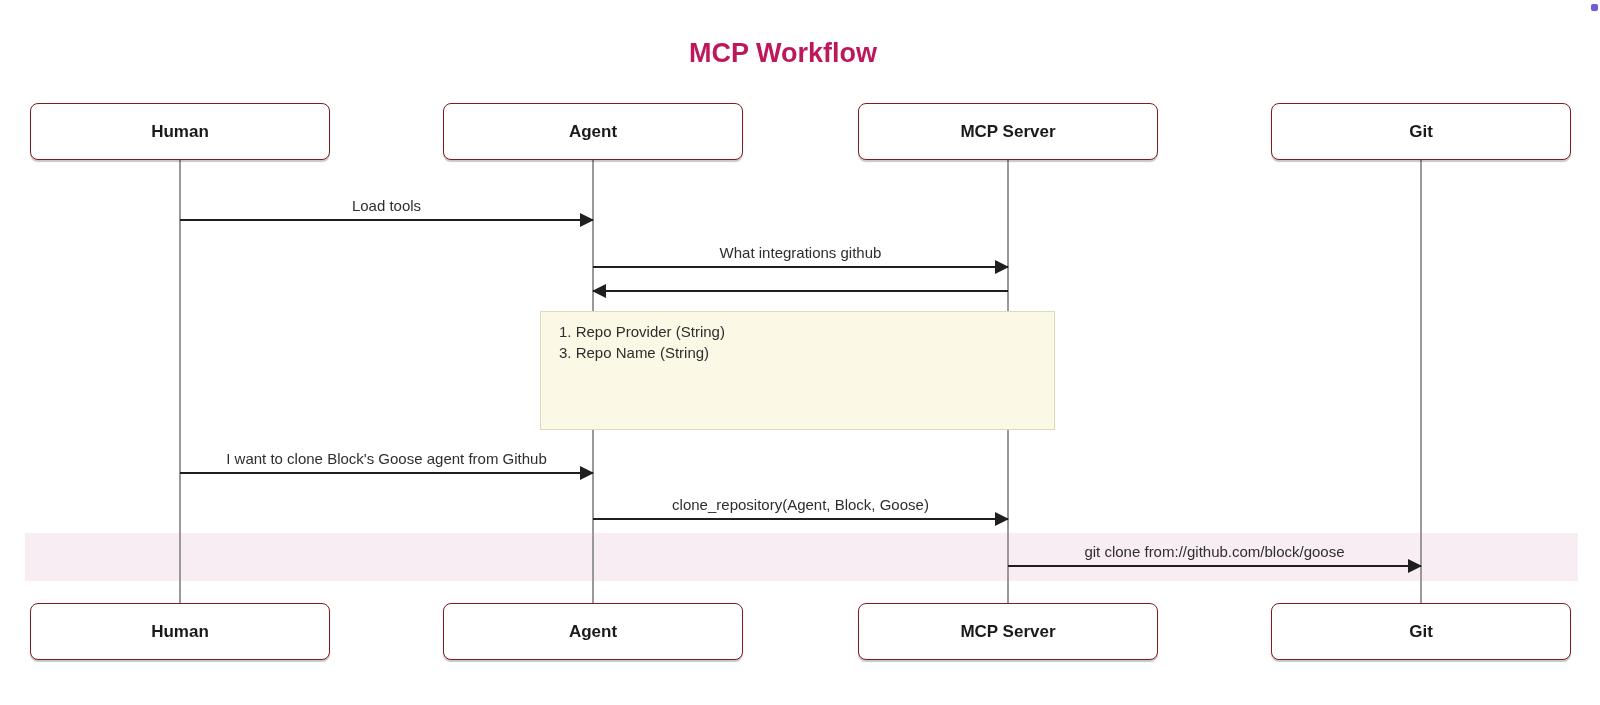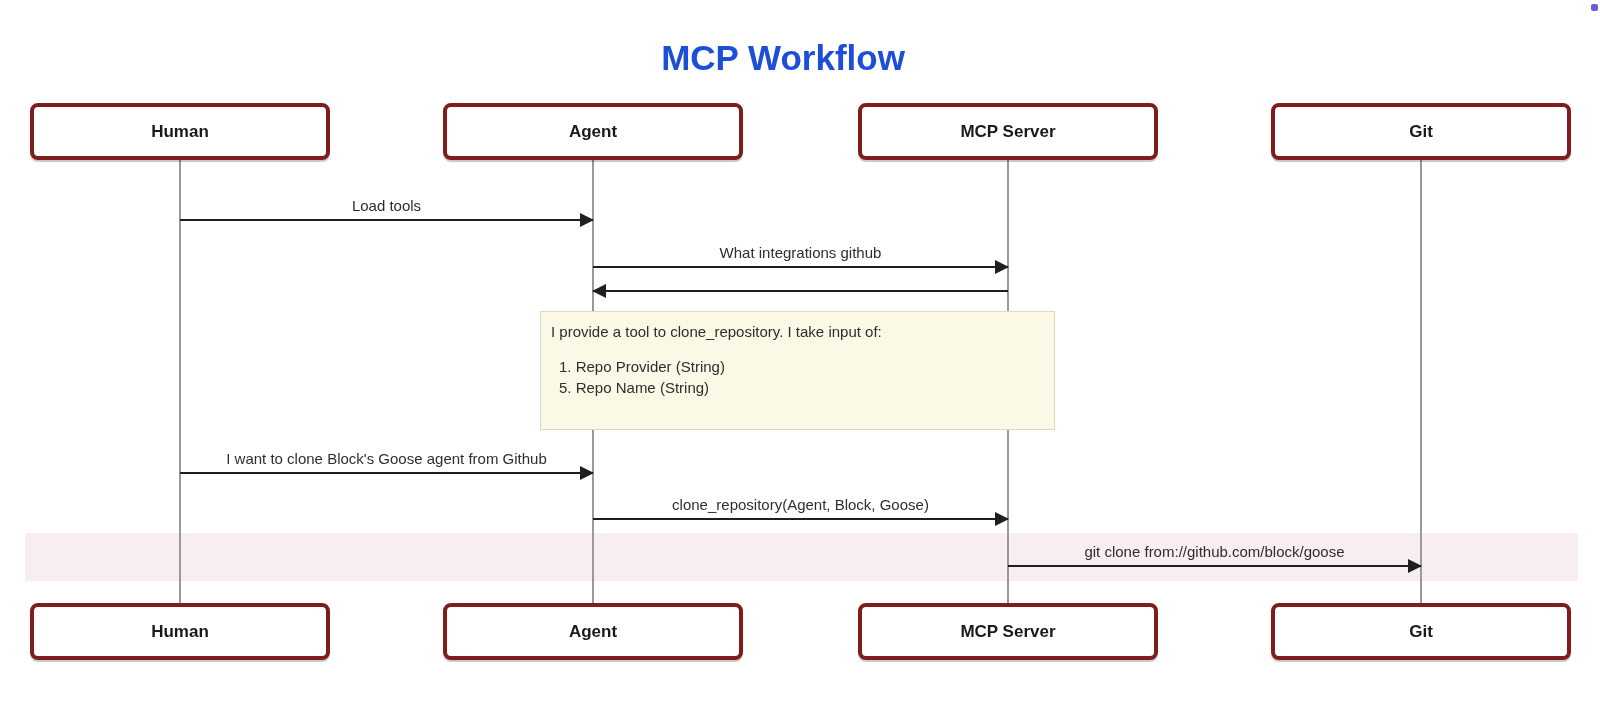--- a/index.html
+++ b/index.html
@@ -9,31 +9,31 @@
     height: 705px;
     background: #ffffff;
     font-family: "Liberation Sans", sans-serif;
     overflow: hidden;
   }
   .diagram-title {
     position: absolute;
     left: 0; top: 38px;
     width: 1566px;
     text-align: center;
-    font-size: 35px;
+    font-size: 27px;
     font-weight: bold;
-    color: #1d4ed8;
+    color: #be185d;
     z-index: 4;
   }
   .actor-box {
     position: absolute;
     width: 300px;
     height: 57px;
     background: #ffffff;
-    border: 4px solid #7f1d1d;
+    border: 1px solid #7f1d1d;
     border-radius: 8px;
     box-shadow: 0 2px 1px rgba(0,0,0,0.22);
     display: flex;
     align-items: center;
     justify-content: center;
     font-size: 17px;
     font-weight: bold;
     color: #1a1a1a;
     z-index: 3;
     box-sizing: border-box;
@@ -155,23 +155,22 @@
     <div class="arrowhead right"></div>
   </div>
 
   <div class="msg" style="left:593px; top:291px; width:415px;">
     <div class="msg-label"></div>
     <div class="msg-line"></div>
     <div class="arrowhead left"></div>
   </div>
 
   <div class="note-box">
-    <div class="note-intro">I provide a tool to clone_repository. I take input of:</div>
     <div class="note-item">1. Repo Provider (String)</div>
-    <div class="note-item">5. Repo Name (String)</div>
+    <div class="note-item">3. Repo Name (String)</div>
   </div>
 
   <div class="msg" style="left:180px; top:473px; width:413px;">
     <div class="msg-label">I want to clone Block's Goose agent from Github</div>
     <div class="msg-line"></div>
     <div class="arrowhead right"></div>
   </div>
 
   <div class="msg" style="left:593px; top:519px; width:415px;">
     <div class="msg-label">clone_repository(Agent, Block, Goose)</div>

